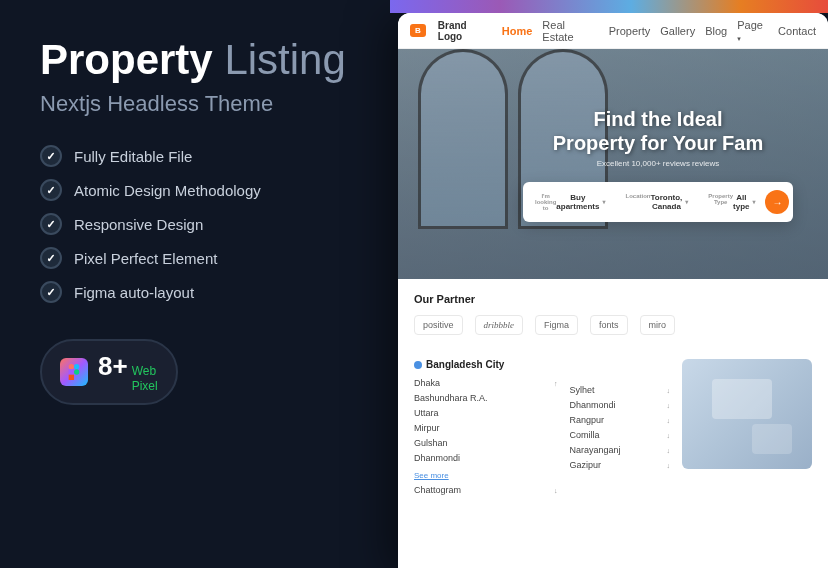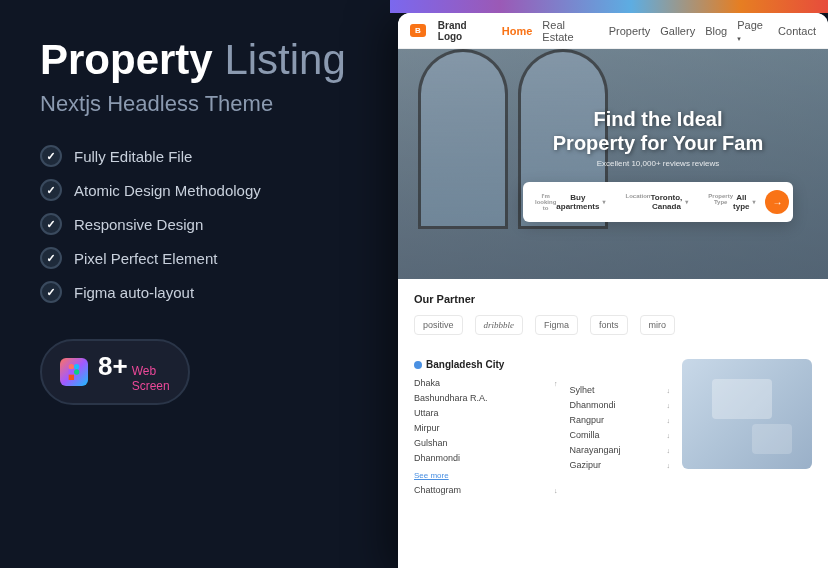--- a/index.html
+++ b/index.html
@@ -114,21 +114,21 @@
     }
 
     .badge-number {
       font-size: 26px;
       font-weight: 900;
       color: #ffffff;
     }
 
     .badge-label {
       font-size: 12px;
-      color: #ec4899;
+      color: #22c55e;
       line-height: 1.2;
     }
 
     
     .right-panel {
       flex: 1;
       height: 568px;
       position: relative;
       display: flex;
       align-items: flex-start;
@@ -510,21 +510,21 @@
           <rect x="100" y="0" width="100" height="100" rx="50" fill="#1ABCFE"></rect>
           <rect x="0" y="100" width="100" height="100" rx="0" fill="#A259FF"></rect>
           <rect x="100" y="100" width="100" height="100" rx="50" fill="#0ACF83"></rect>
           <rect x="0" y="200" width="100" height="100" rx="0 0 0 50" fill="#F24E1E"></rect>
         </svg>
       </div>
       <div class="badge-text">
         <span class="badge-number">8+</span>
         <div class="badge-label">
           <span>Web</span><br>
-          <span>Screen</span>
+          <span>Pixel</span>
         </div>
       </div>
     </div>
   </div>
 </div>
 
 <div class="right-panel">
   <div class="browser-window">
 
     <div class="browser-nav">

